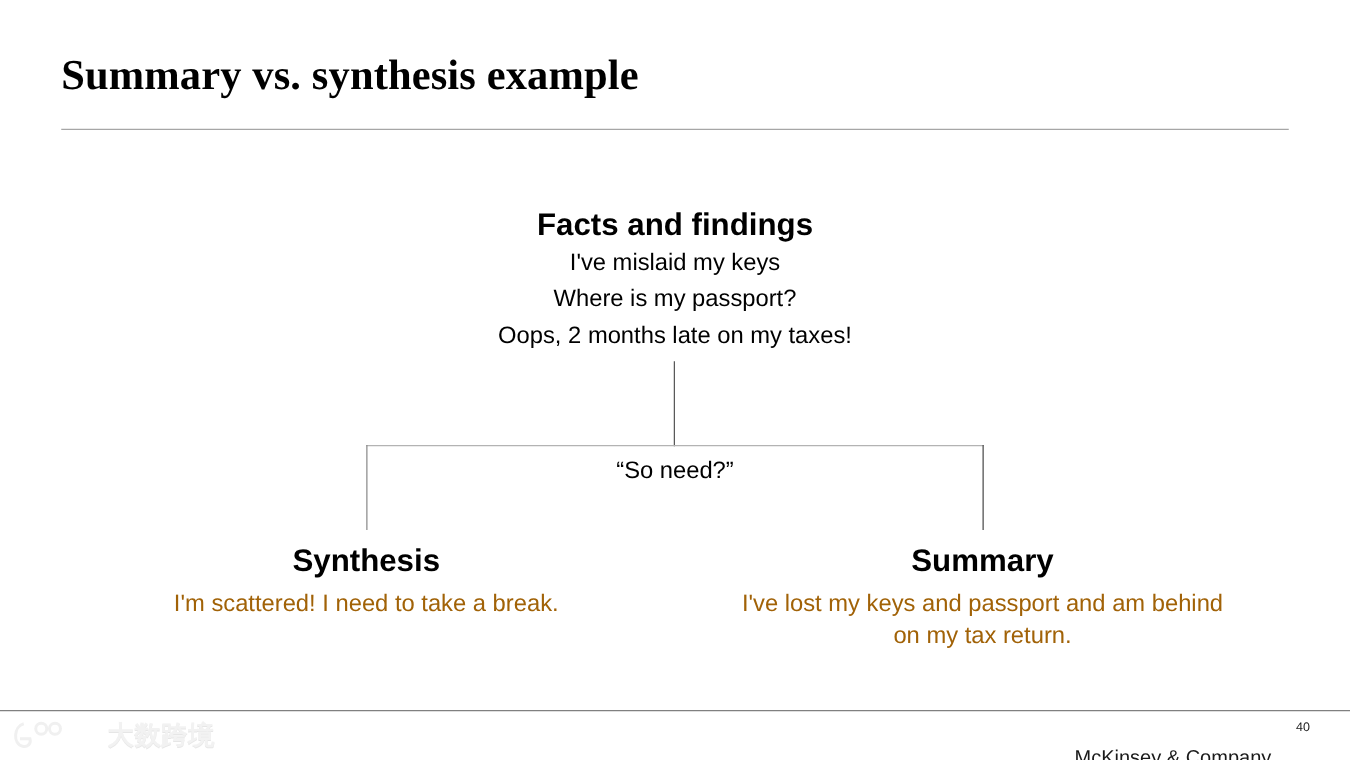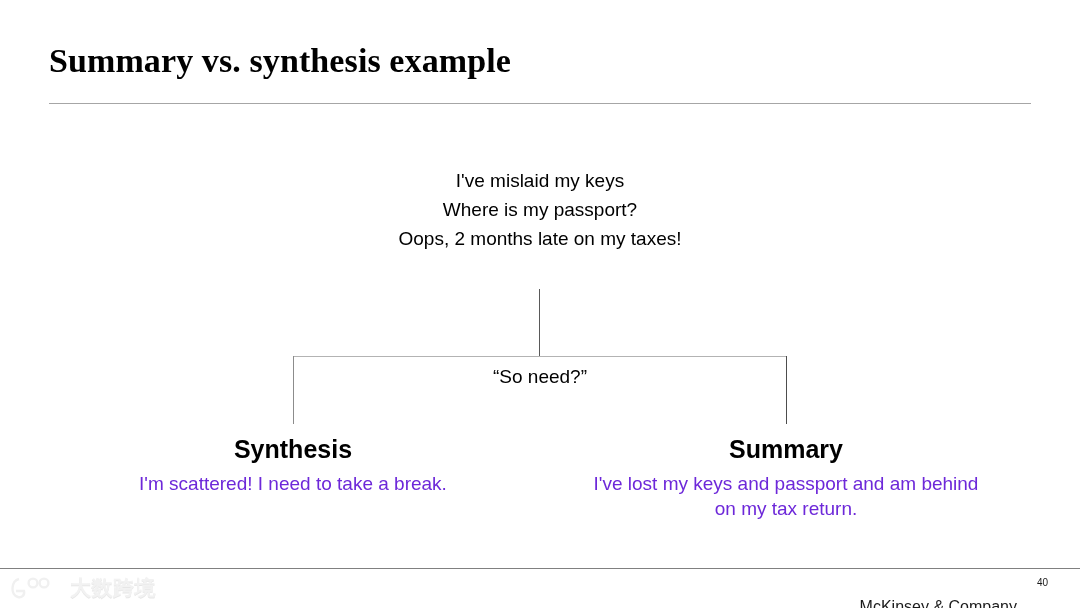--- a/index.html
+++ b/index.html
@@ -123,21 +123,21 @@
 
   .branch-heading {
     font-size: 25px;
     font-weight: bold;
     line-height: 30px;
     color: #000000;
   }
   .branch-body {
     font-size: 19px;
     line-height: 25px;
-    color: #6d28d9;
+    color: #a16207;
     margin-top: 7px;
   }
 
   
   .footer-rule {
     position: absolute;
     left: 0px;
     top: 568px;
     width: 1080px;
     height: 1px;
@@ -162,21 +162,21 @@
   }
 
   
   .watermark {
     position: absolute;
     left: 6px;
     top: 572px;
     height: 32px;
     display: flex;
     align-items: center;
-    gap: 4px;
+    gap: 20px;
     opacity: 0.55;
     pointer-events: none;
   }
   .watermark-mark {
     width: 60px;
     height: 26px;
     display: block;
   }
   .watermark-text {
     font-family: "DejaVu Sans", sans-serif;
@@ -190,20 +190,21 @@
 </style>
 </head>
 <body>
 
 <div class="slide">
 
   <div class="slide-title">Summary vs. synthesis example</div>
   <div class="header-rule"></div>
 
   <div class="facts-block">
+    <div class="facts-heading">Facts and findings</div>
     <div class="facts-item first">I've mislaid my keys</div>
     <div class="facts-item">Where is my passport?</div>
     <div class="facts-item">Oops, 2 months late on my taxes!</div>
   </div>
 
   <div class="connector">
     <div class="conn-stem"></div>
     <div class="conn-bar"></div>
     <div class="conn-drop-left"></div>
     <div class="conn-drop-right"></div>

